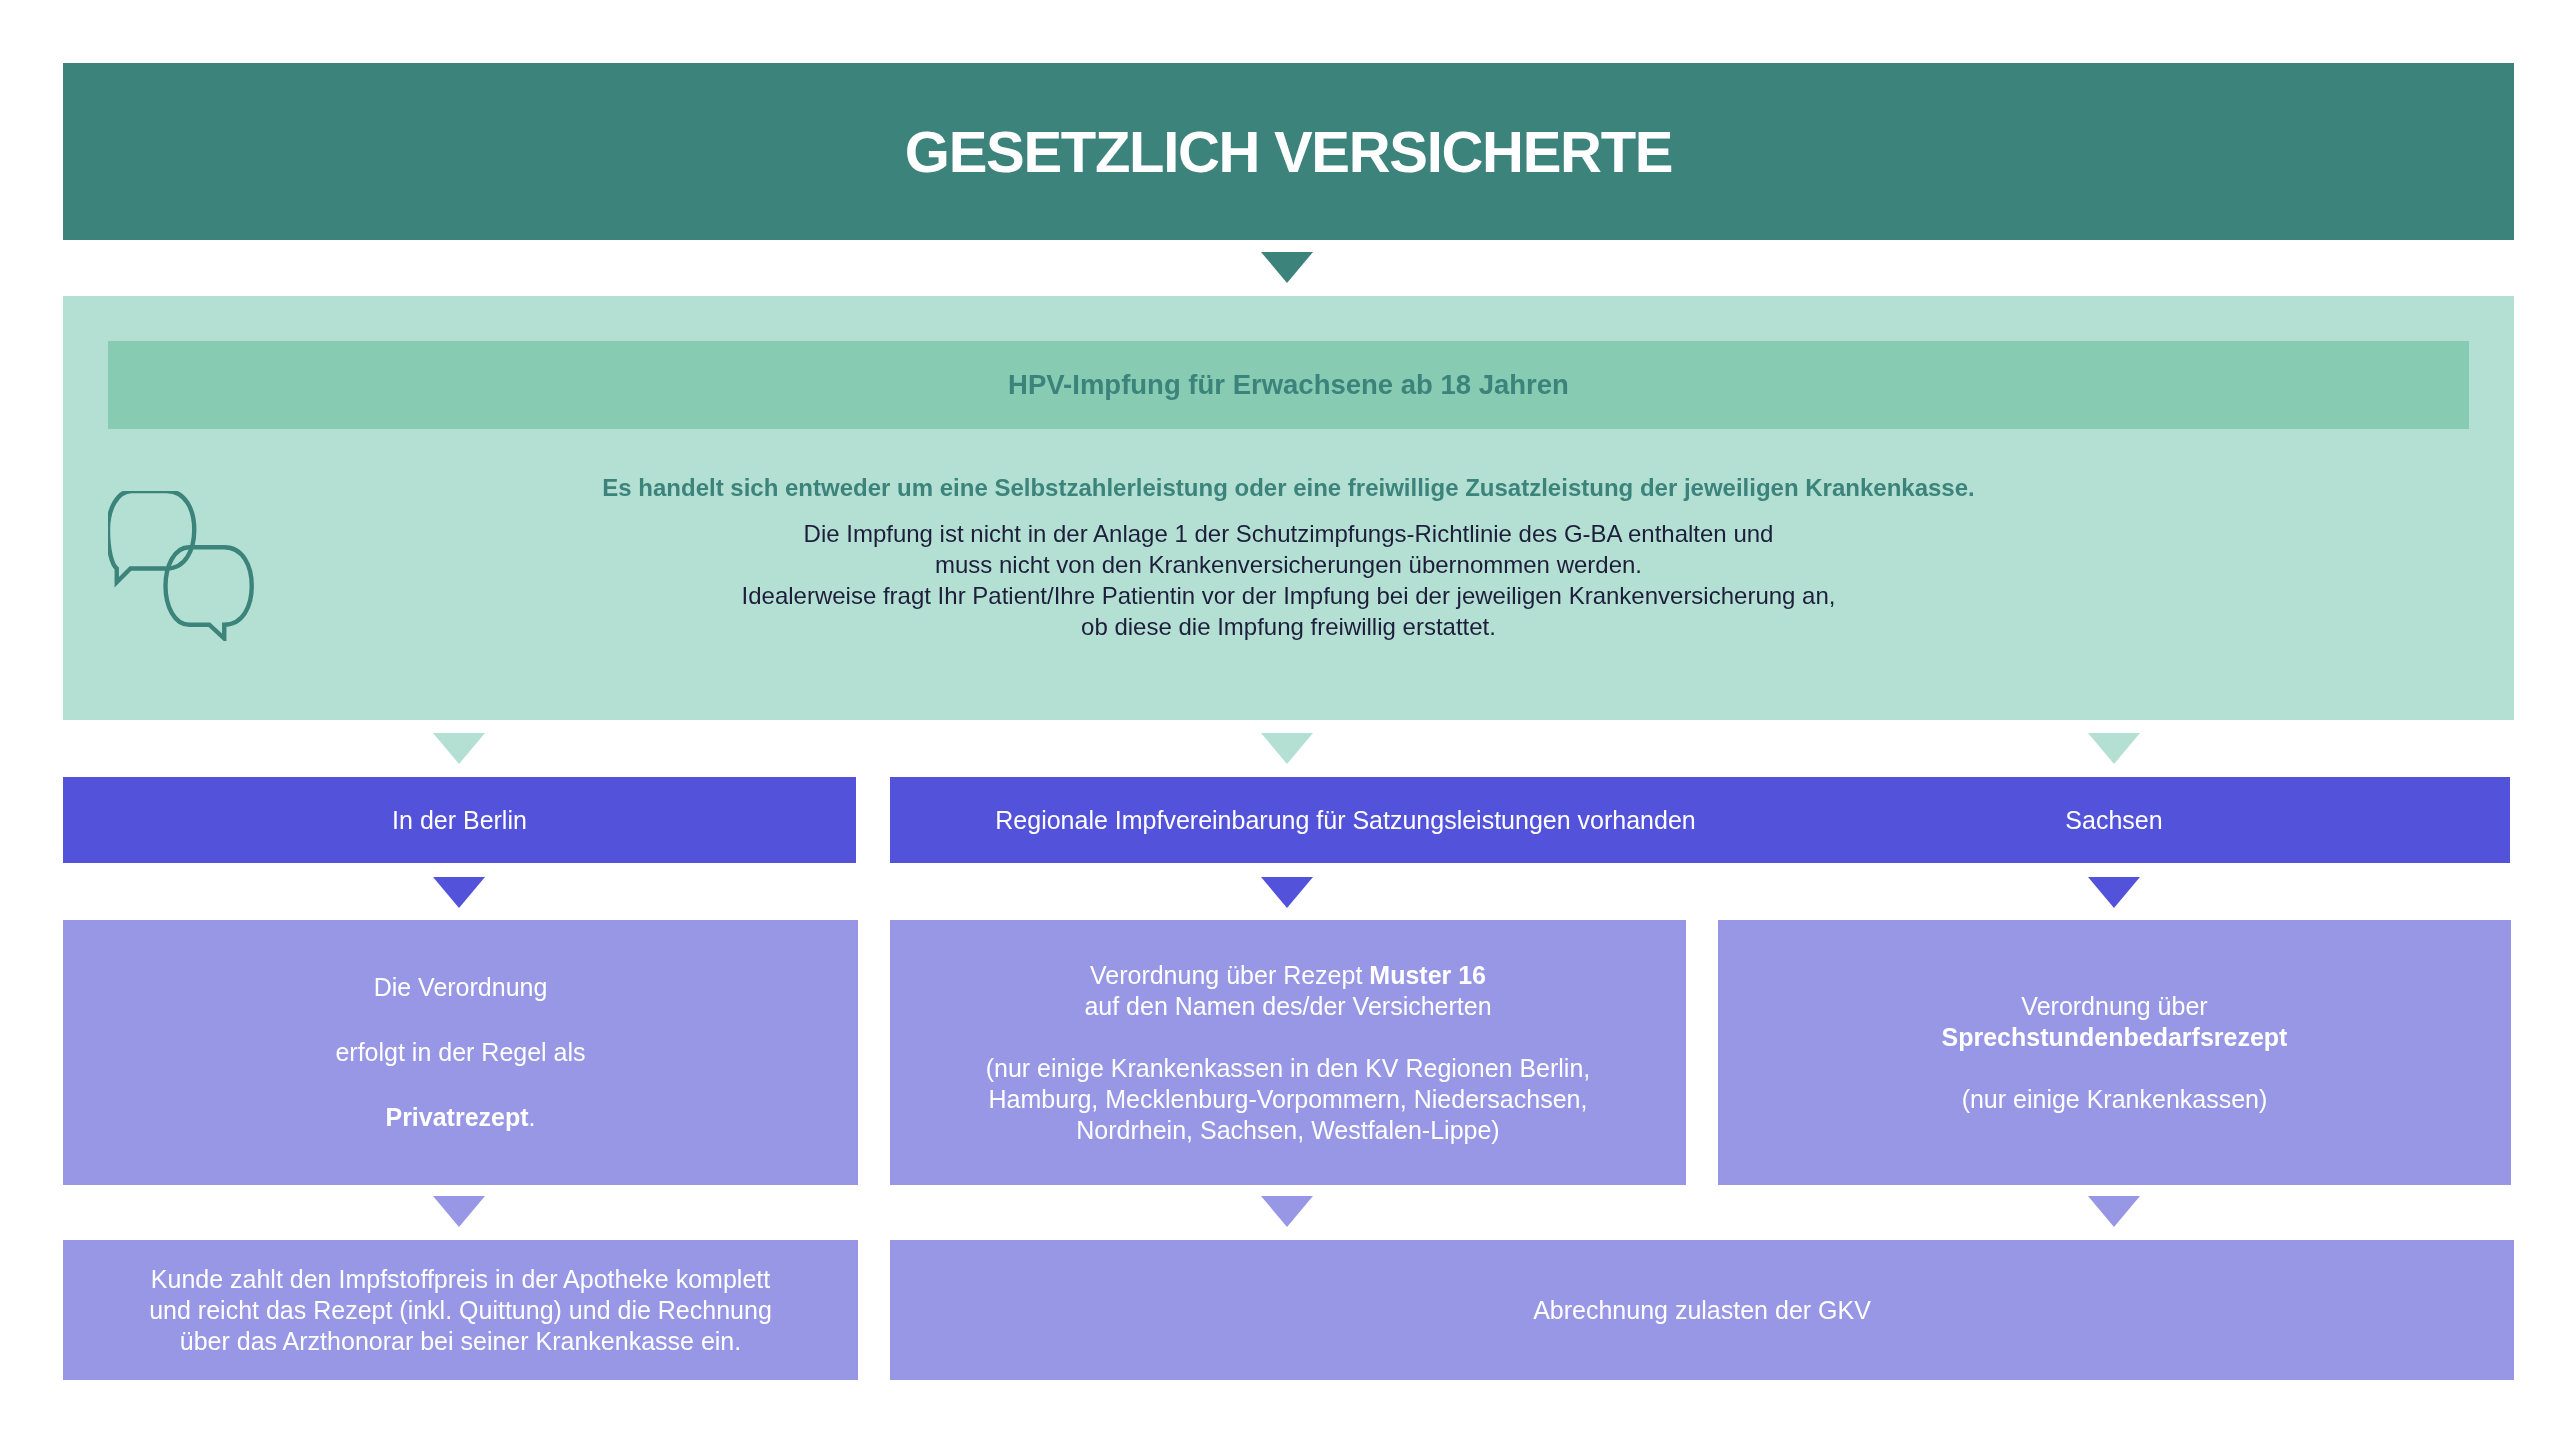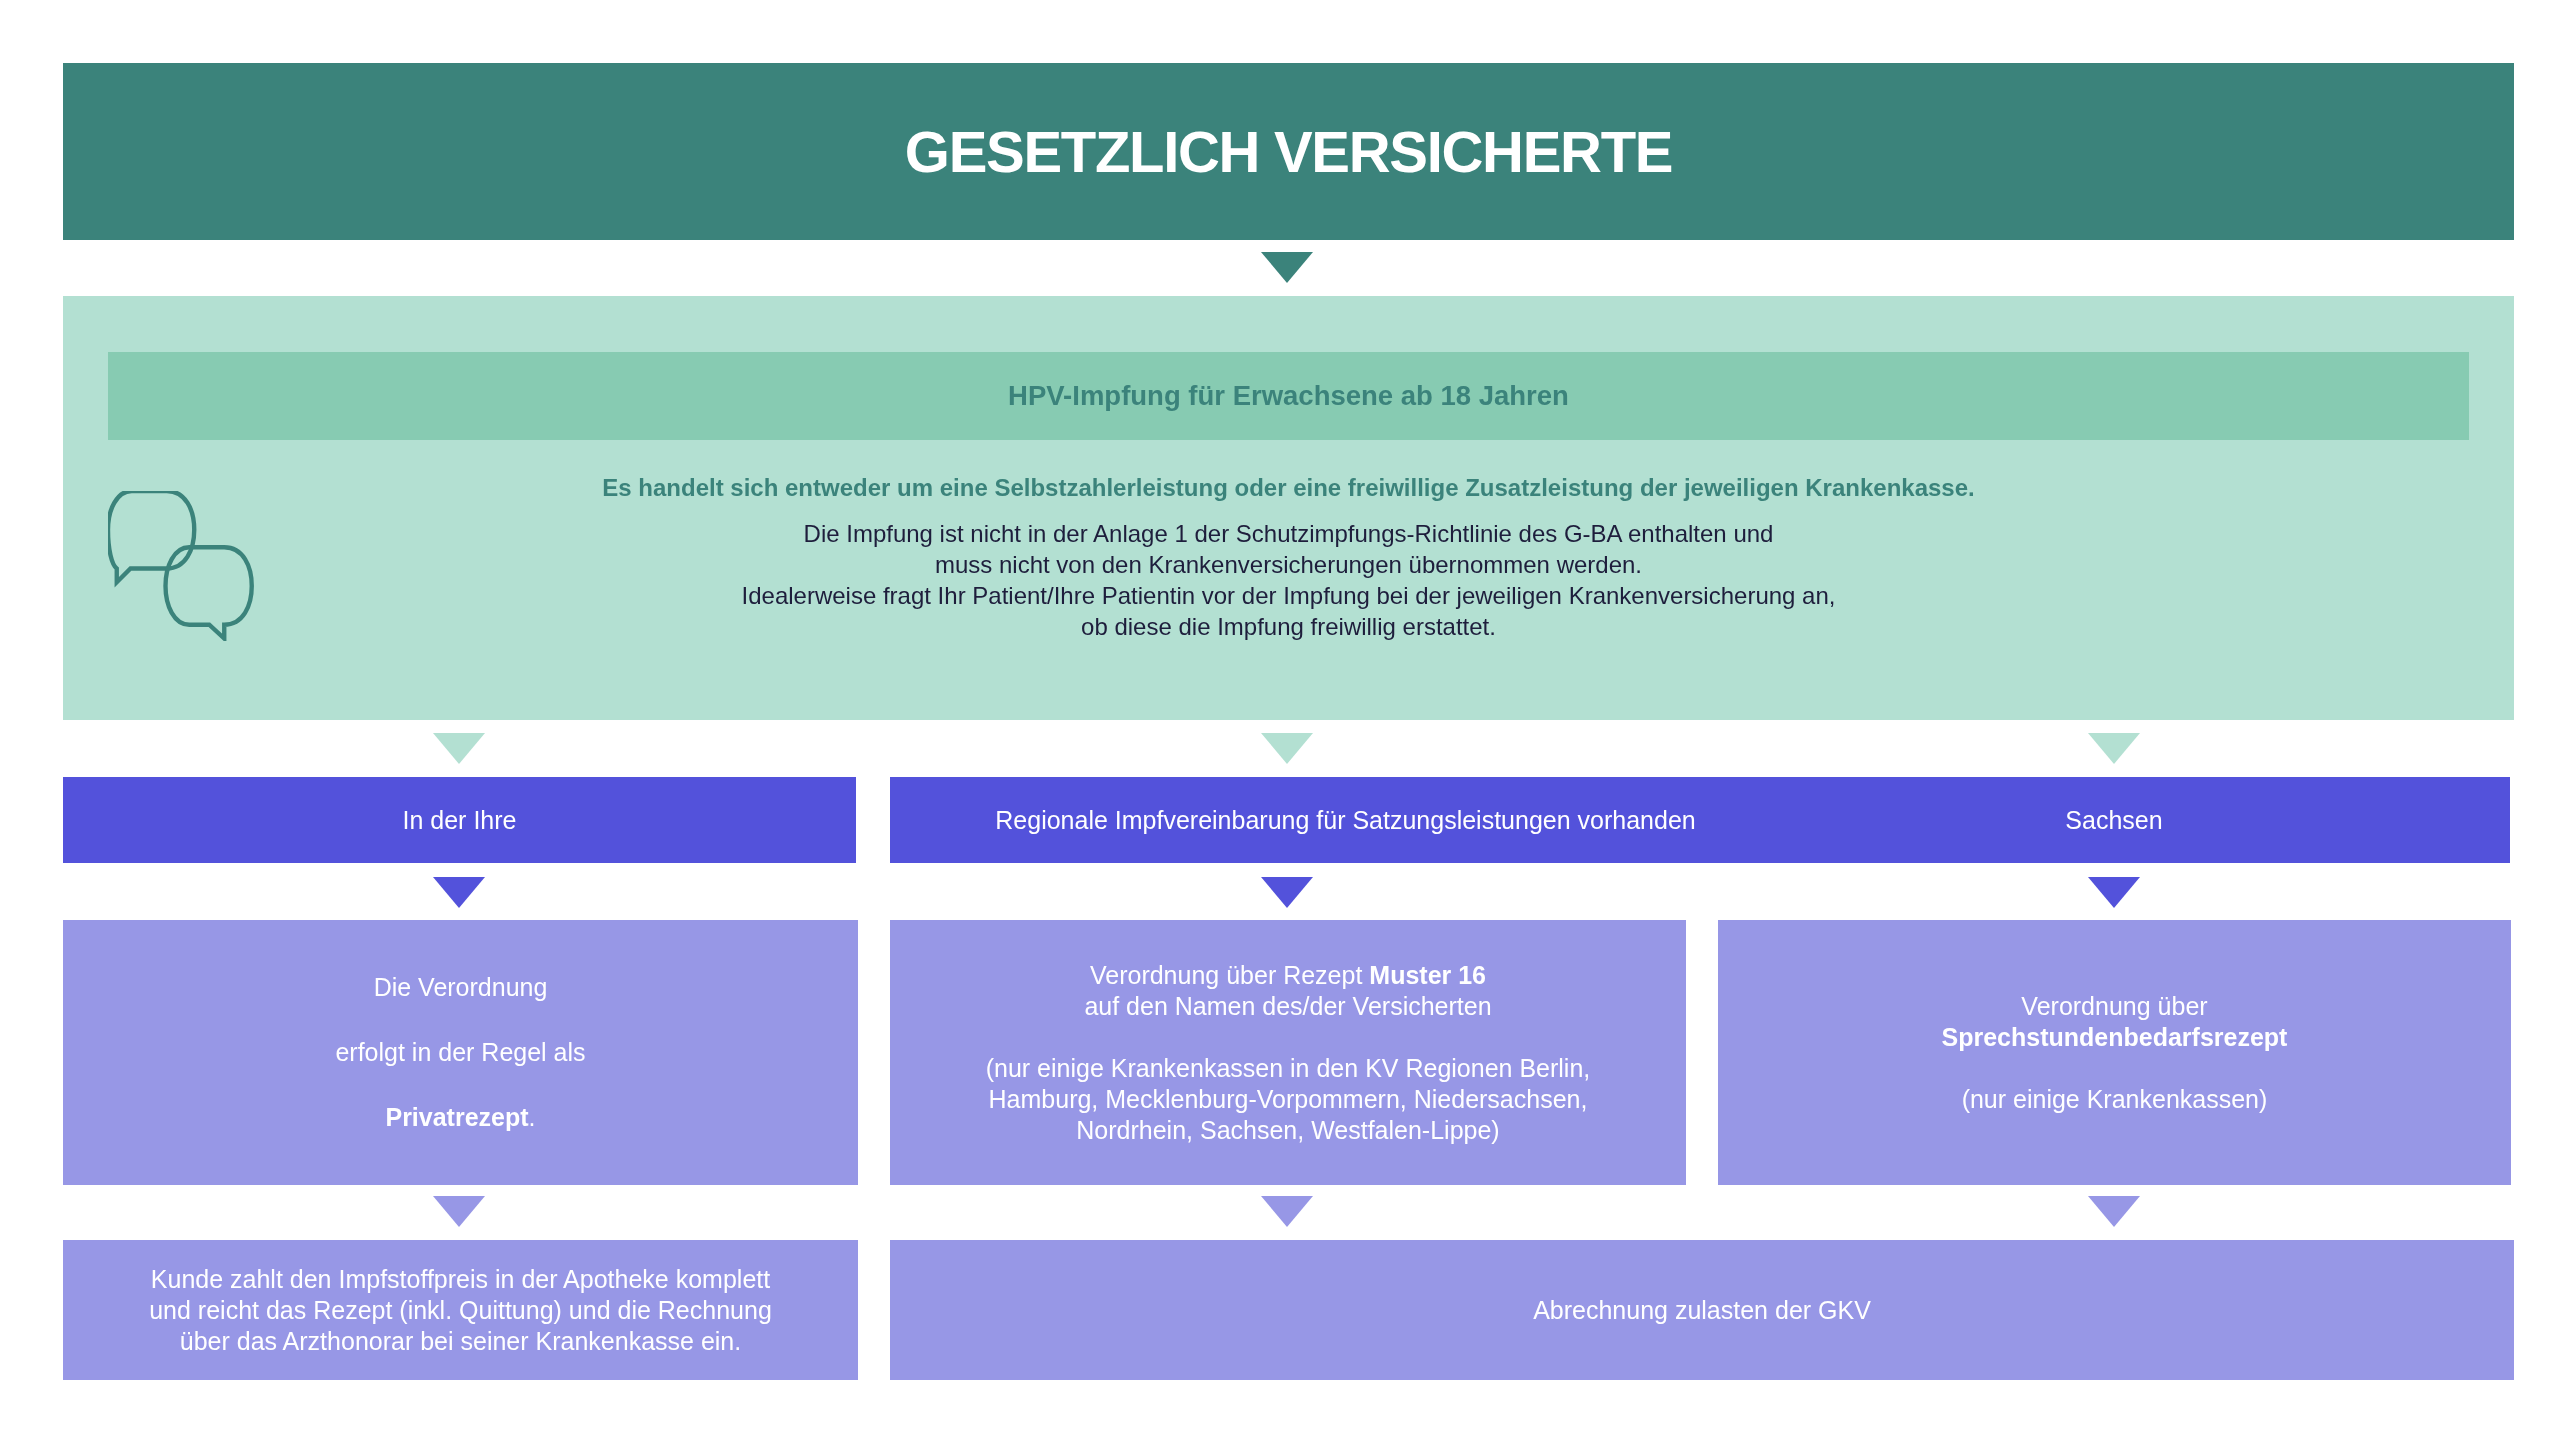--- a/index.html
+++ b/index.html
@@ -42,21 +42,21 @@
     font-weight: bold;
     font-size: 58px;
     letter-spacing: -1.3px;
   }
 
   #info-panel {
     left: 63px; top: 296px; width: 2451px; height: 424px;
     background: #b3e0d2;
   }
   #hpv-bar {
-    left: 45px; top: 56px; width: 2361px; height: 88px;
+    left: 45px; top: 45px; width: 2361px; height: 88px;
     background: #87cbb2;
   }
   #hpv-bar .t {
     color: #3b837b; font-weight: bold; font-size: 27.5px;
   }
   #bubbles { left: 45px; top: 195px; width: 150px; height: 150px; }
 
   #info-text {
     left: 188px; top: 178px; width: 2075px;
   }
@@ -115,21 +115,21 @@
       <div>ob diese die Impfung freiwillig erstattet.</div>
     </div>
   </div>
 </div>
 
 <div class="tri mint" style="left:433px; top:733px;"></div>
 <div class="tri mint" style="left:1261px; top:733px;"></div>
 <div class="tri mint" style="left:2088px; top:733px;"></div>
 
 <div class="abs col-head flex-center" style="left:63px; width:793px;">
-  <div>In der Ihre</div>
+  <div>In der Berlin</div>
 </div>
 <div class="abs col-head flex-center" style="left:890px; width:911px;">
   <div>Regionale Impfvereinbarung für Satzungsleistungen vorhanden</div>
 </div>
 <div class="abs col-head flex-center" style="left:1718px; width:792px;">
   <div>Sachsen</div>
 </div>
 
 <div class="tri indigo" style="left:433px; top:877px;"></div>
 <div class="tri indigo" style="left:1261px; top:877px;"></div>

